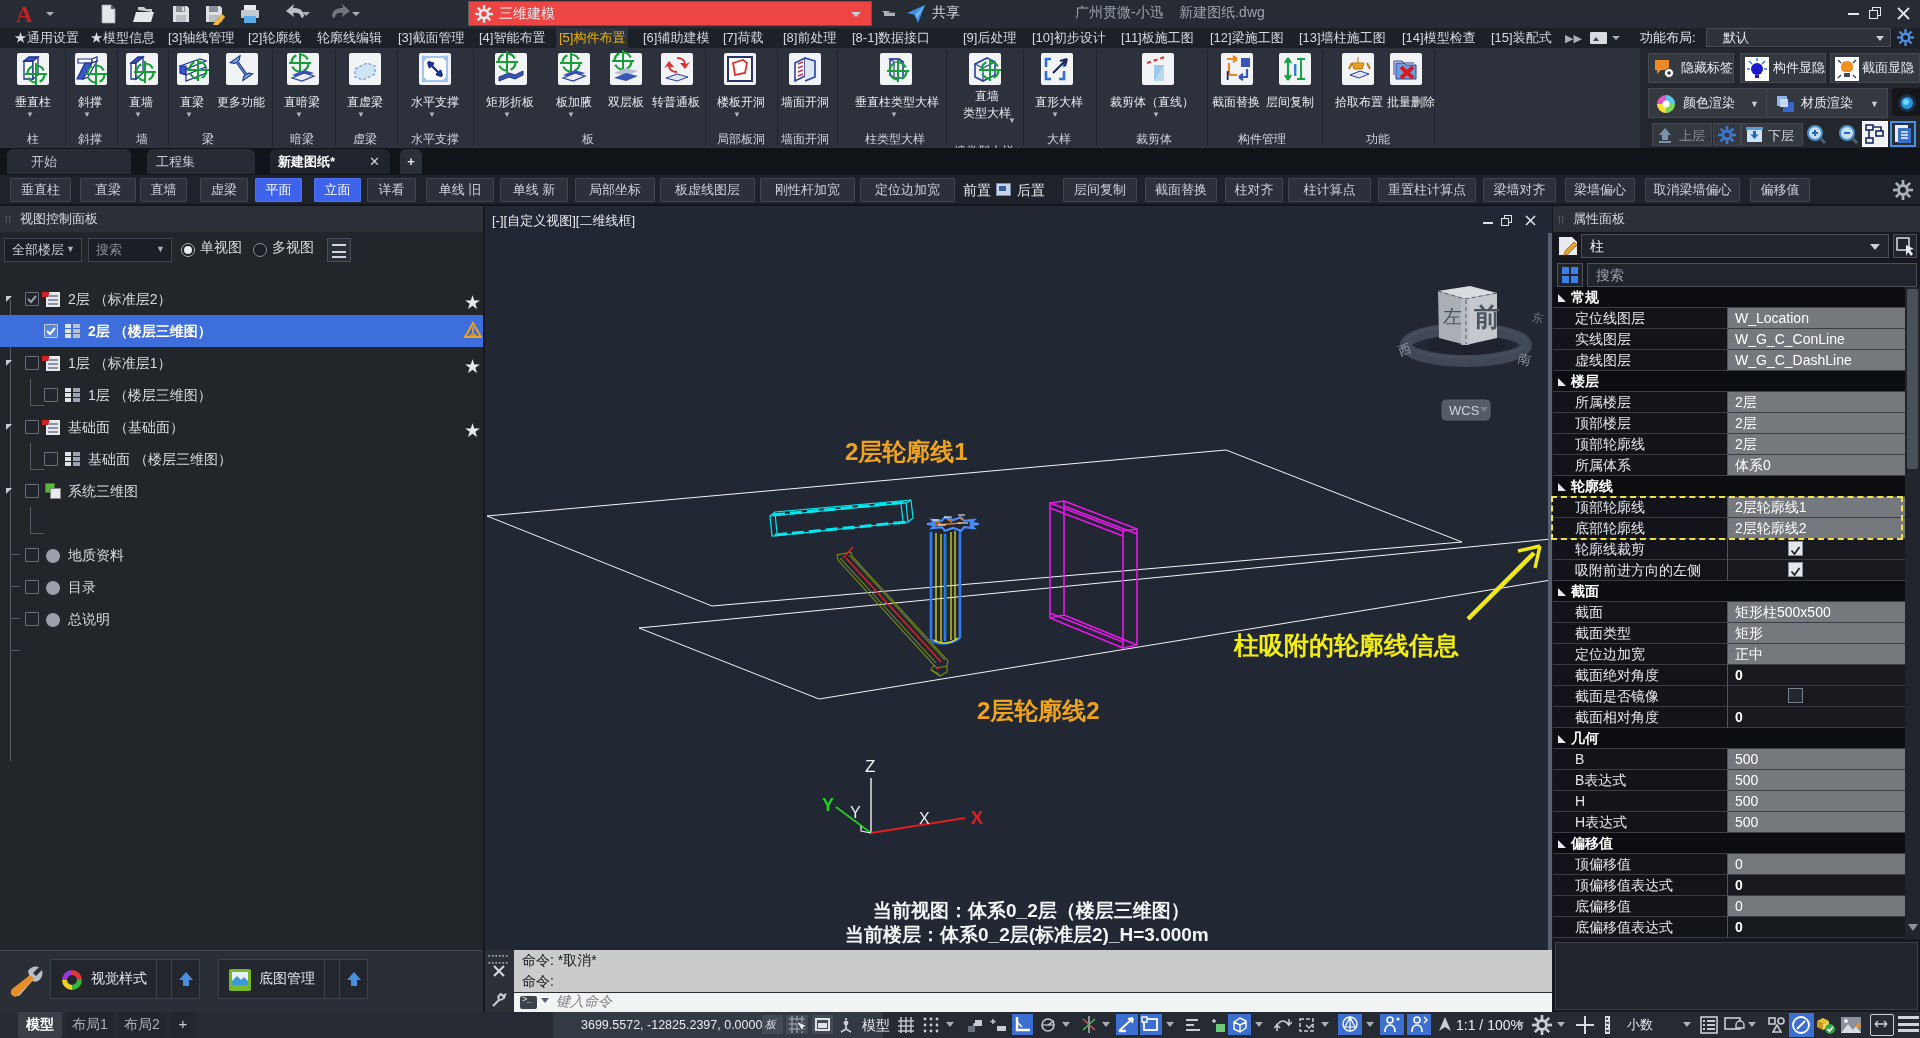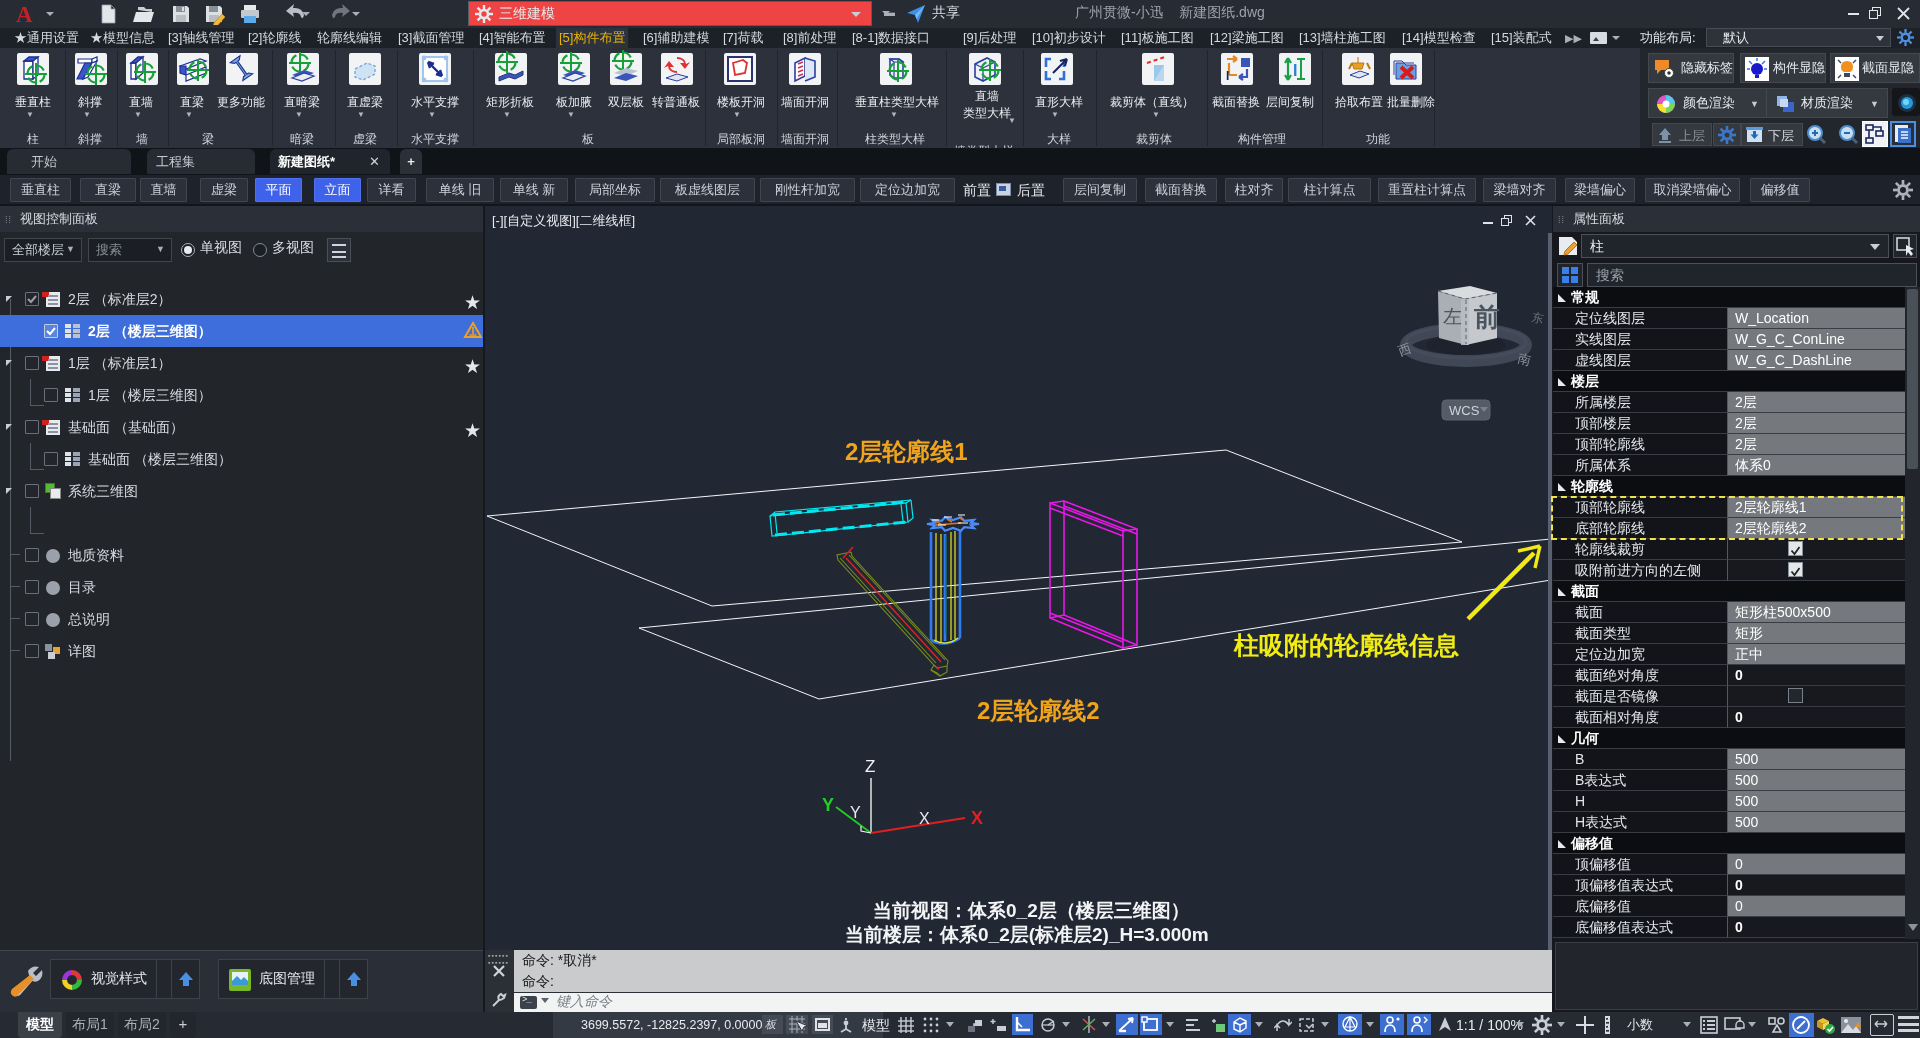--- a/index.html
+++ b/index.html
@@ -689,29 +689,20 @@
     <div class="treerow" style="top:365px;">
       <div class="cb" style="left:25px;"></div>
       <div class="abs" style="left:46px;top:10px;width:14px;height:14px;border-radius:50%;background:#9aa1ab;"></div>
       <span style="position:absolute;left:68px;">目录</span>
     </div>
     <div class="treerow" style="top:397px;">
       <div class="cb" style="left:25px;"></div>
       <div class="abs" style="left:46px;top:10px;width:14px;height:14px;border-radius:50%;background:#9aa1ab;"></div>
       <span style="position:absolute;left:68px;">总说明</span>
     </div>
-    <div class="treerow" style="top:429px;">
-      <div class="cb" style="left:25px;"></div>
-      <div class="abs" style="left:45px;top:9px;width:16px;height:16px;">
-          <div style="position:absolute;left:0;top:0;width:7px;height:7px;background:#8a929e;"></div>
-          <div style="position:absolute;left:8px;top:3px;width:7px;height:7px;background:#e8a030;"></div>
-          <div style="position:absolute;left:3px;top:8px;width:7px;height:7px;background:#c8ccd4;"></div>
-        </div>
-      <span style="position:absolute;left:68px;">详图</span>
-    </div>
 
     <div class="abs" style="left:0;top:744px;width:483px;height:62px;background:#2a2e36;border-top:1px solid #40454e;">
       <svg class="abs" style="left:8px;top:12px;" width="36" height="36" viewBox="0 0 36 36">
           <path d="M6 30 L22 12 l4 4 L12 32 q-4 3 -6 -2z" fill="#c8ccd2"></path>
           <path d="M20 8 q4 -6 11 -4 l-6 6 3 3 6 -6 q2 7 -4 11 q-5 2 -8 -2 z" fill="#b8bec6"></path>
           <path d="M4 26 q-3 4 1 7 q4 2 6 -2 L26 16 l-4 -4 z" fill="#e89028"></path>
         </svg>
       <div class="abs" style="left:50px;top:8px;width:122px;height:40px;background:#23262d;border:1px solid #3c424c;">
         <svg class="abs" style="left:9px;top:8px;" width="24" height="24" viewBox="0 0 24 24">
             <circle cx="12" cy="12" r="10" fill="#2a2e34"></circle>

